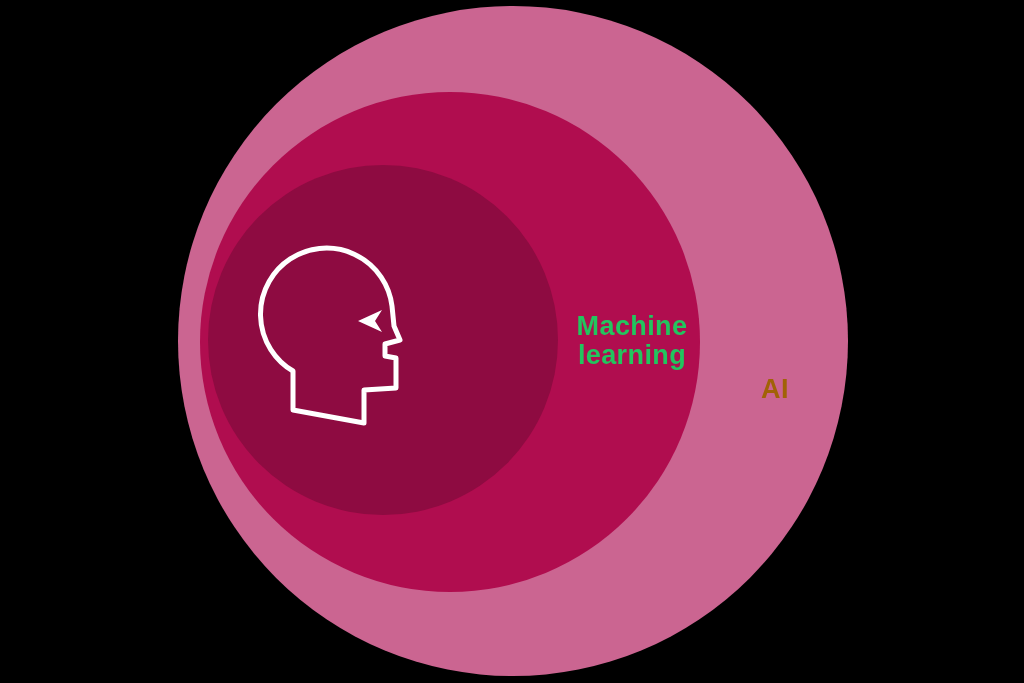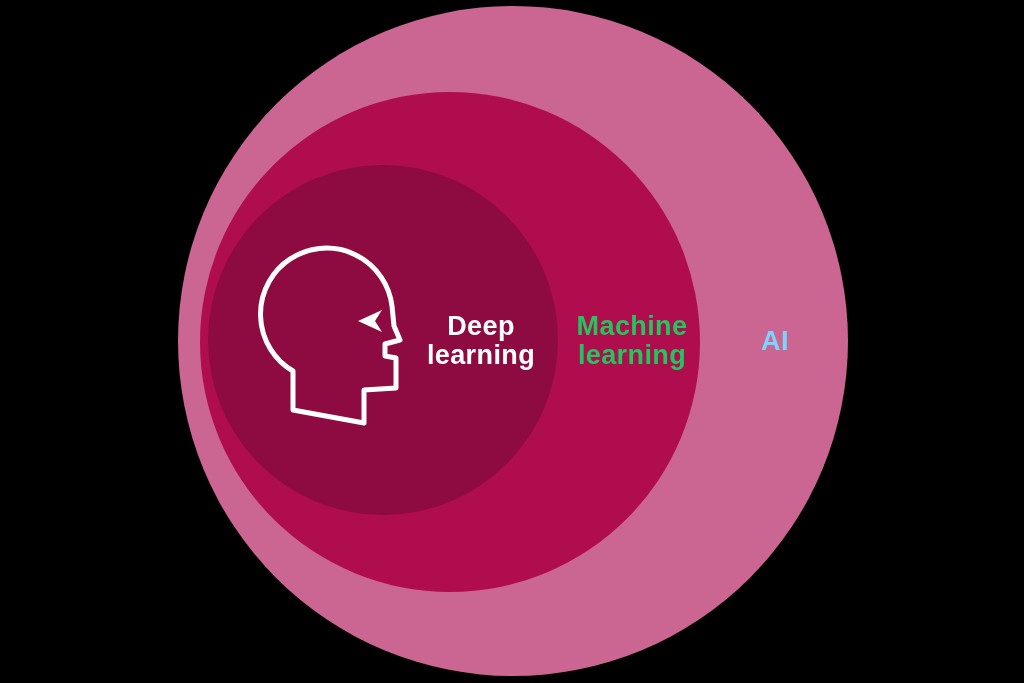--- a/index.html
+++ b/index.html
@@ -61,19 +61,18 @@
              L 385,356
              L 396,358
              L 396,388
              L 364,390
              L 364,423
              L 293,410
              Z" fill="none" stroke="#ffffff" stroke-width="5" stroke-linejoin="round" stroke-linecap="round"></path>
     <polygon points="358,321 382,310 375,321 382,332" fill="#ffffff"></polygon>
   </svg>
 
-  <div class="ring-label label-deep" style="color: rgb(255, 255, 255);">Deep learning</div>
 
   <div class="ring-label label-machine" style="color: #22c55e;">Machine learning</div>
 
-  <div class="ring-label label-ai" style="color: #7dd3fc;">AI</div>
+  <div class="ring-label label-ai" style="color: #a16207; margin-top: 48px;">AI</div>
 
 </div>
 
 </body></html>

